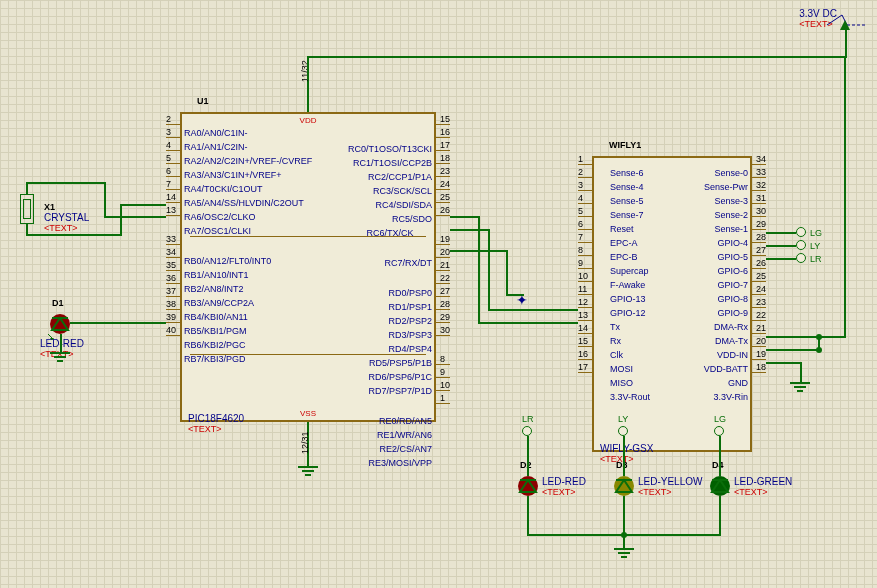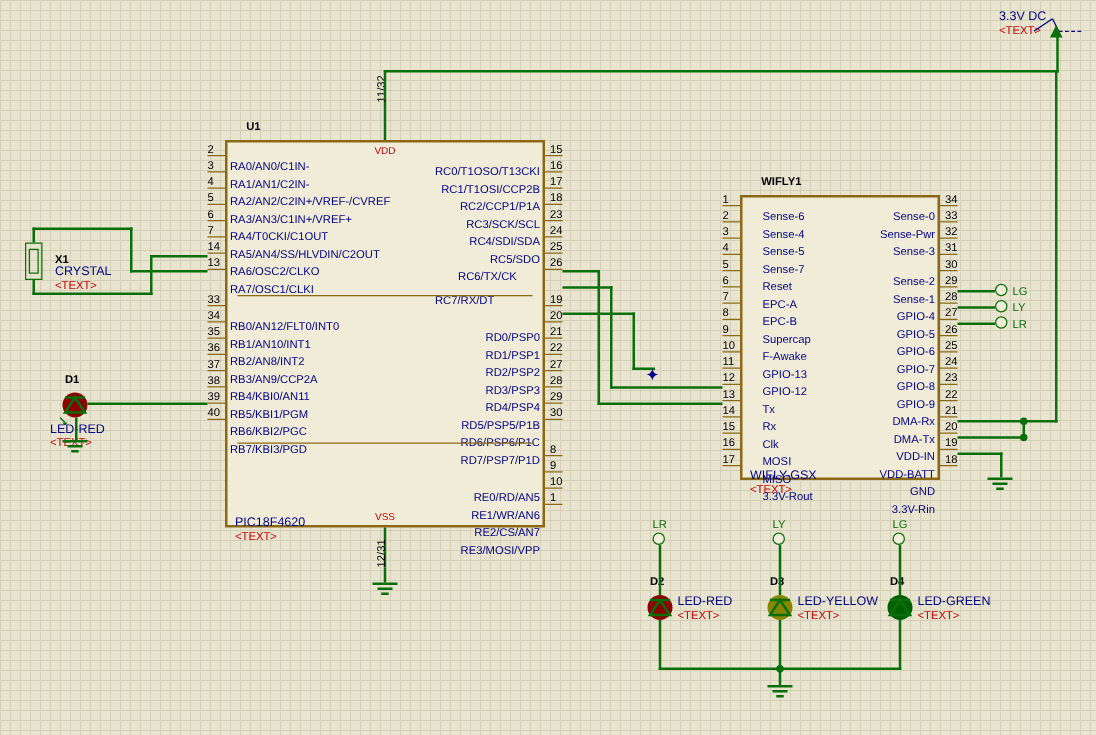--- a/index.html
+++ b/index.html
@@ -125,42 +125,42 @@
       </div>
       <div class="pin-row" style="margin-top: 0px;">
         <span class="pin-name">RB6/KBI2/PGC</span>
       </div>
       <div class="pin-row" style="margin-top: 0px;">
         <span class="pin-name">RB7/KBI3/PGD</span>
       </div>
     </div>
 
   <div style="position:absolute; right:2px; top:12px; text-align:right;" id="u1-right">
-      <div class="pin-row" style="margin-top: 4px; justify-content: flex-end;">
+      <div class="pin-row" style="margin-top: 16px; justify-content: flex-end;">
         <span class="pin-name">RC0/T1OSO/T13CKI</span>
       </div>
       <div class="pin-row" style="margin-top: 0px; justify-content: flex-end;">
         <span class="pin-name">RC1/T1OSI/CCP2B</span>
       </div>
       <div class="pin-row" style="margin-top: 0px; justify-content: flex-end;">
         <span class="pin-name">RC2/CCP1/P1A</span>
       </div>
       <div class="pin-row" style="margin-top: 0px; justify-content: flex-end;">
         <span class="pin-name">RC3/SCK/SCL</span>
       </div>
       <div class="pin-row" style="margin-top: 0px; justify-content: flex-end;">
         <span class="pin-name">RC4/SDI/SDA</span>
       </div>
       <div class="pin-row" style="margin-top: 0px; justify-content: flex-end;">
         <span class="pin-name">RC5/SDO</span>
       </div>
       <div class="pin-row" style="margin-top: 0px; justify-content: center;">
         <span class="pin-name">RC6/TX/CK</span>
       </div>
-      <div class="pin-row" style="margin-top: 5px; ">
+      <div class="pin-row" style="margin-top: 16px; justify-content: flex-end;">
         <span class="pin-name">RC7/RX/DT</span>
       </div>
       <div class="pin-row" style="margin-top: 16px; justify-content: flex-end;">
         <span class="pin-name">RD0/PSP0</span>
       </div>
       <div class="pin-row" style="margin-top: 0px; justify-content: flex-end;">
         <span class="pin-name">RD1/PSP1</span>
       </div>
       <div class="pin-row" style="margin-top: 0px; justify-content: flex-end;">
         <span class="pin-name">RD2/PSP2</span>
@@ -208,21 +208,21 @@
 <div class="wire wire-v" style="left:845px; top:28px; height:30px;"></div>
 <div class="power-arrow" style="left:840px; top:20px;"></div>
 
 <div class="gnd" style="left:298px; top:454px;">
   <div class="gnd-stem" style="margin-left:9px;"></div>
   <div class="gnd-bar1"></div>
     <div class="gnd-bar2"></div>
     <div class="gnd-bar3"></div>
 </div>
 
-<div class="chip" style="left:592px; top:156px; width:160px; height:228px;">
+<div class="chip" style="left:592px; top:156px; width:160px; height:296px;">
   <div class="chip-label" style="top:-18px; left:0;">WIFLY1</div>
   <div style="position:absolute; bottom:-14px; left:6px;">
     <span class="part-label">WIFLY-GSX</span><br>
     <span class="text-label red-text">&lt;TEXT&gt;</span>
   </div>
   <div style="position:absolute; left:16px; top:8px;" id="wifly-left">
       <div class="pin-row">
         <span class="pin-name">Sense-6</span>
       </div>
       <div class="pin-row">
@@ -277,21 +277,21 @@
   <div style="position:absolute; right:2px; top:8px; text-align:right;" id="wifly-right">
       <div class="pin-row" style="justify-content: flex-end;">
         <span class="pin-name">Sense-0</span>
       </div>
       <div class="pin-row" style="justify-content: flex-end;">
         <span class="pin-name">Sense-Pwr</span>
       </div>
       <div class="pin-row" style="justify-content: flex-end;">
         <span class="pin-name">Sense-3</span>
       </div>
-      <div class="pin-row" style="justify-content: flex-end; margin-top: 10px;">
+      <div class="pin-row" style="justify-content: flex-end;">
         <span class="pin-name">Sense-2</span>
       </div>
       <div class="pin-row" style="justify-content: flex-end;">
         <span class="pin-name">Sense-1</span>
       </div>
       <div class="pin-row" style="justify-content: flex-end;">
         <span class="pin-name">GPIO-4</span>
       </div>
       <div class="pin-row" style="justify-content: flex-end;">
         <span class="pin-name">GPIO-5</span>

